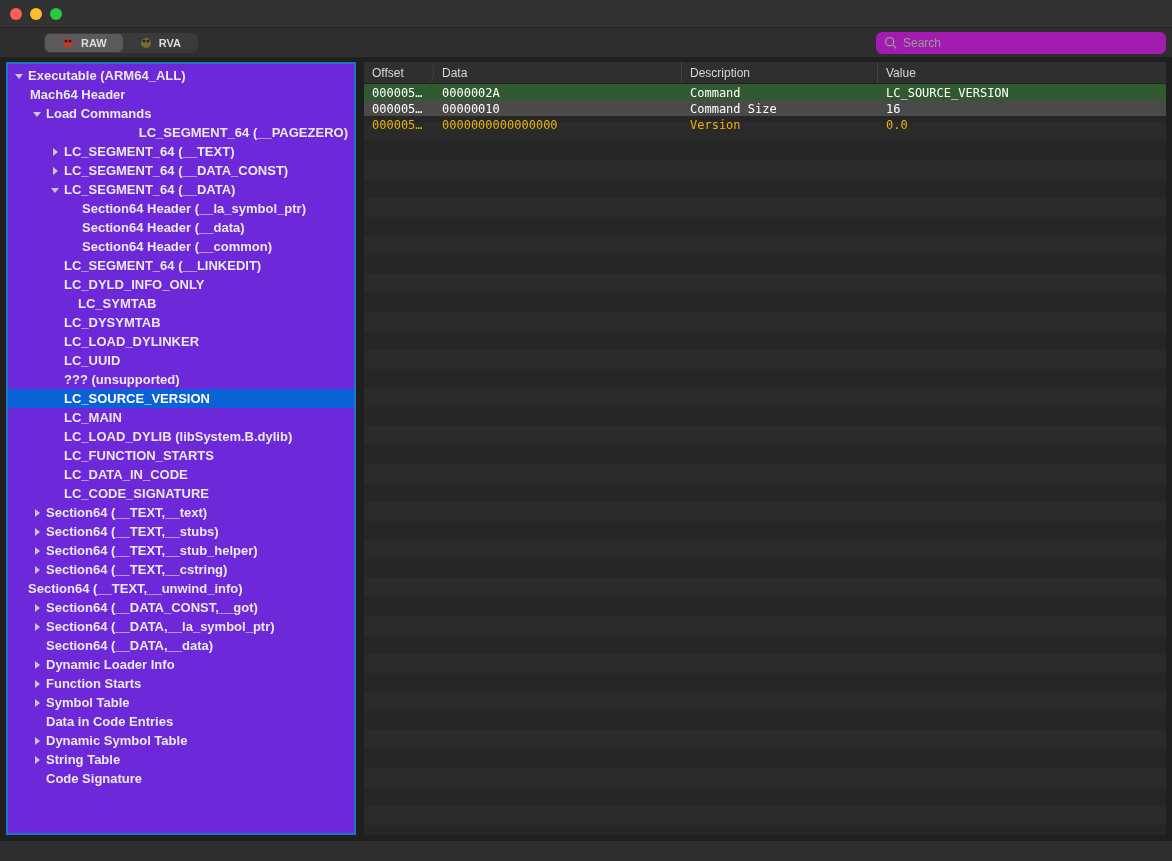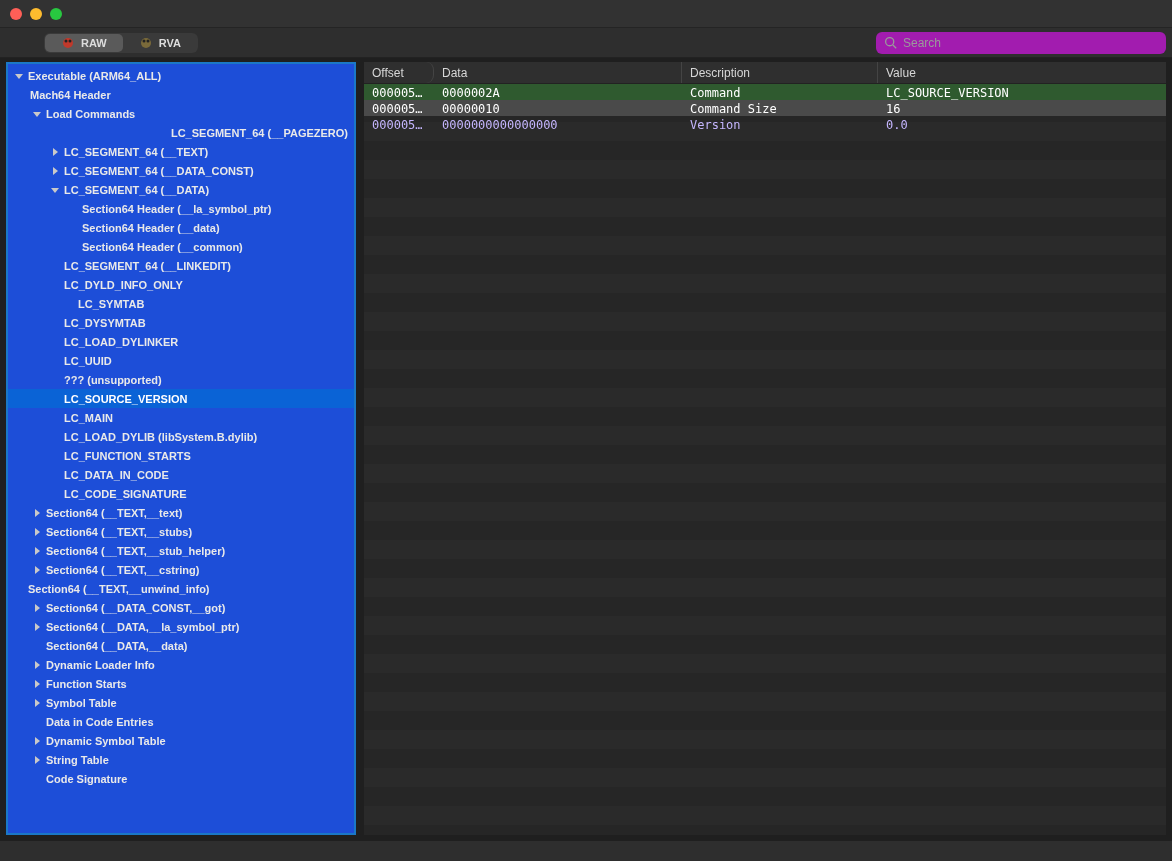--- a/index.html
+++ b/index.html
@@ -79,23 +79,23 @@
     color: #ddd; font-size: 12px; margin-left: 6px; width: 100%;
   }
   .search-input::placeholder { color: #9a9a9a; }
 
   
   .mainrow { flex: 1; display: flex; min-height: 0; background: #1f1f1f; padding: 4px 6px 6px 6px; gap: 8px; }
   
   .sidebar {
     width: 350px;
     border: 2px solid #1b78c7;
-    background: #1d4ed8;
+    background: #6d28d9;
     overflow: auto;
-    font-size: 11px;
+    font-size: 13px;
   }
   .tree { padding: 2px 0 10px 0; }
   .tree-row {
     display: flex; align-items: center;
     height: 19px;
     padding-right: 6px;
     white-space: nowrap;
     color: #e9e9e9;
     font-weight: 600;
   }
@@ -124,21 +124,21 @@
   .grid-body { flex: 1; overflow: hidden; font-family: "Menlo", "Consolas", monospace; font-size: 12px; position: relative; }
   .grid-stripes { position: absolute; inset: 0; z-index: 0; }
   .stripe { height: 19px; }
   .stripe:nth-child(odd) { background: #2a2a2a; }
   .stripe:nth-child(even) { background: #262626; }
   .grid-rows { position: relative; z-index: 1; }
   .grid-row { display: flex; height: 16px; align-items: flex-end; }
   .grid-row .col { padding: 0 8px; overflow: hidden; text-overflow: ellipsis; }
   .grid-row.hl-green { background: #2f5a2f; color: #fff; }
   .grid-row.hl-grey  { background: #4a4a4a; color: #fff; }
-  .grid-row.normal .col { color: #c4b5fd; }
+  .grid-row.normal .col { color: #eab308; }
 
   
   .c-offset { width: 70px; flex: none; border-radius: 8px; }
   .c-data   { width: 248px; flex: none; }
   .c-desc   { width: 196px; flex: none; }
   .c-value  { flex: 1; }
 
   .footer { height: 20px; background: #2e2e2e; }
 </style>
 </head>

